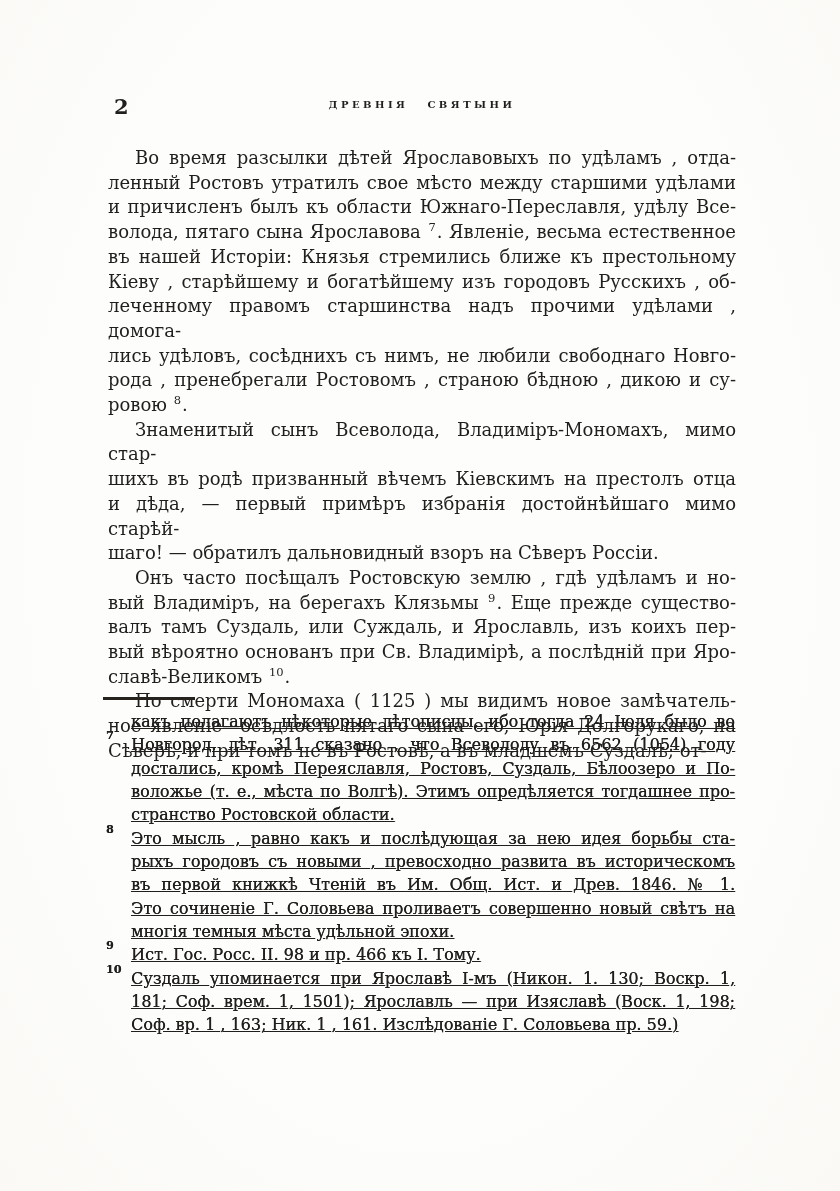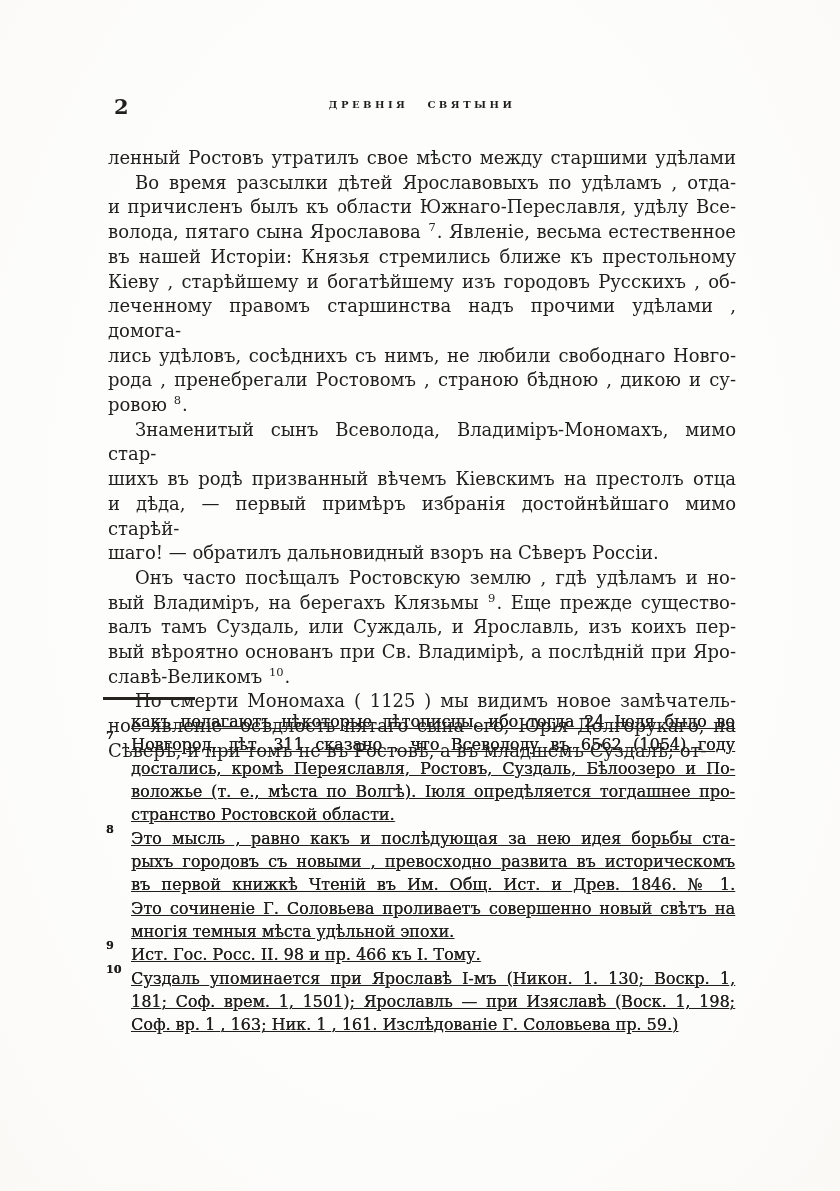--- a/index.html
+++ b/index.html
@@ -93,22 +93,22 @@
 </style>
 </head>
 <body>
 
 <div class="page">
   <span class="page-number">2</span>
   <div class="running-head">ДРЕВНІЯ СВЯТЫНИ</div>
 
   <div class="main-text">
       <div class="para">
+        <div class="line indent">Во время разсылки дѣтей Ярославовыхъ по удѣламъ , отда-</div>
         <div class="line">ленный Ростовъ утратилъ свое мѣсто между старшими удѣлами</div>
-        <div class="line indent">Во время разсылки дѣтей Ярославовыхъ по удѣламъ , отда-</div>
         <div class="line">и причисленъ былъ къ области Южнаго-Переславля, удѣлу Все-</div>
         <div class="line">волода, пятаго сына Ярославова <sup class="fn-ref">7</sup>. Явленіе, весьма естественное</div>
         <div class="line">въ нашей Исторіи: Князья стремились ближе къ престольному</div>
         <div class="line">Кіеву , старѣйшему и богатѣйшему изъ городовъ Русскихъ , об-</div>
         <div class="line">леченному правомъ старшинства надъ прочими удѣлами , домога-</div>
         <div class="line">лись удѣловъ, сосѣднихъ съ нимъ, не любили свободнаго Новго-</div>
         <div class="line">рода , пренебрегали Ростовомъ , страною бѣдною , дикою и су-</div>
         <div class="line line-last">ровою <sup class="fn-ref">8</sup>.</div>
       </div>
       <div class="para">
@@ -134,21 +134,21 @@
   <div class="footnote-rule"></div>
 
   <div class="footnotes">
       <div class="footnote">
         <div class="line fn-line">какъ полагаютъ нѣкоторые лѣтописцы, ибо тогда 24 Іюля было во</div>
       </div>
       <div class="footnote">
         <sup class="fn-marker">7</sup>
         <div class="line fn-line">Новгород. лѣт. 311 сказано , что Всеволоду въ 6562 (1054) году</div>
         <div class="line fn-line">достались, кромѣ Переяславля, Ростовъ, Суздаль, Бѣлоозеро и По-</div>
-        <div class="line fn-line">воложье (т. е., мѣста по Волгѣ). Іюля опредѣляется тогдашнее про-</div>
+        <div class="line fn-line">воложье (т. е., мѣста по Волгѣ). Этимъ опредѣляется тогдашнее про-</div>
         <div class="line fn-line line-last">странство Ростовской области.</div>
       </div>
       <div class="footnote">
         <sup class="fn-marker">8</sup>
         <div class="line fn-line">Это мысль , равно какъ и послѣдующая за нею идея борьбы ста-</div>
         <div class="line fn-line">рыхъ городовъ съ новыми , превосходно развита въ историческомъ</div>
         <div class="line fn-line">въ первой книжкѣ Чтеній въ Им. Общ. Ист. и Древ. 1846. № 1.</div>
         <div class="line fn-line">Это сочиненіе Г. Соловьева проливаетъ совершенно новый свѣтъ на</div>
         <div class="line fn-line line-last">многія темныя мѣста удѣльной эпохи.</div>
       </div>

